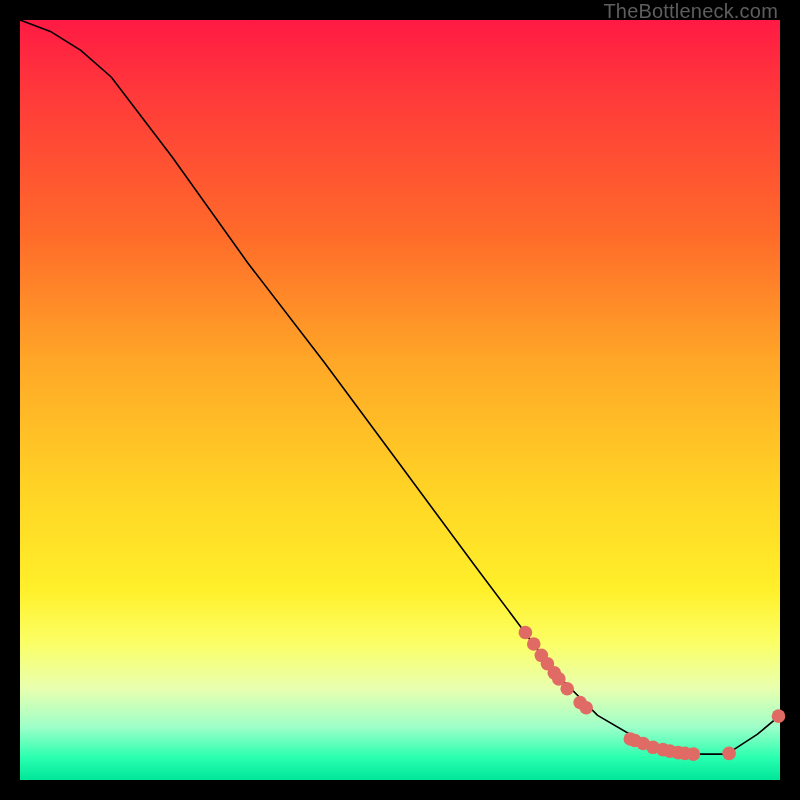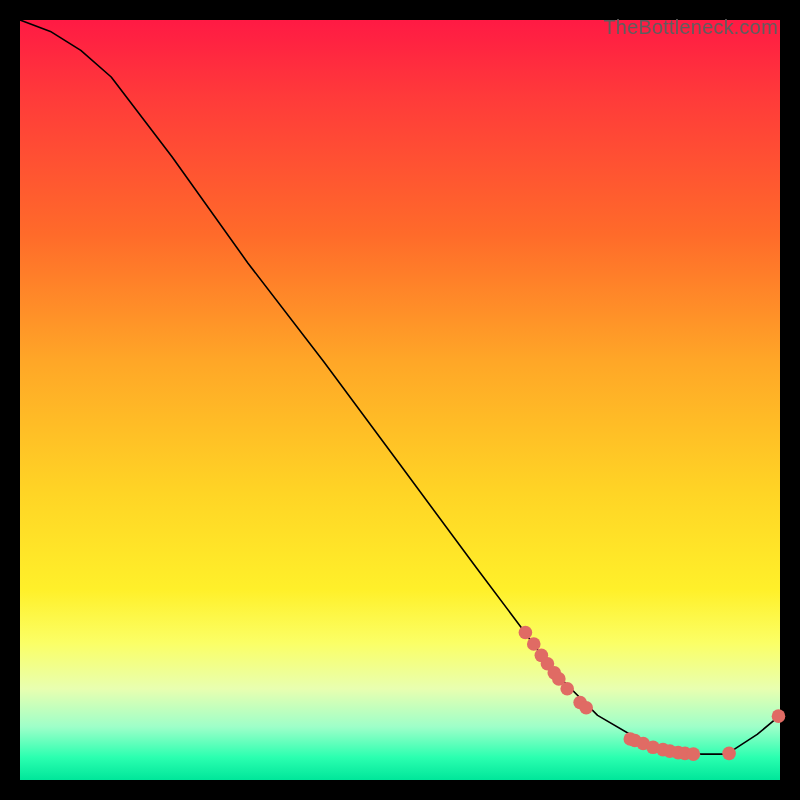--- a/index.html
+++ b/index.html
@@ -26,21 +26,21 @@
       #fff02a 75%,
       #fbff66 82%,
       #e8ffb0 88%,
       #9effc9 93%,
       #2bffb0 97%,
       #00e69a 100%
     );
   }
   .attrib {
     position: absolute;
-    top: 16px;
+    top: 0;
     right: 22px;
     color: #5e5e5e;
     font-size: 20px;
     font-weight: 500;
     letter-spacing: 0.2px;
   }
   svg.plot {
     position: absolute;
     left: 20px;
     top: 20px;

